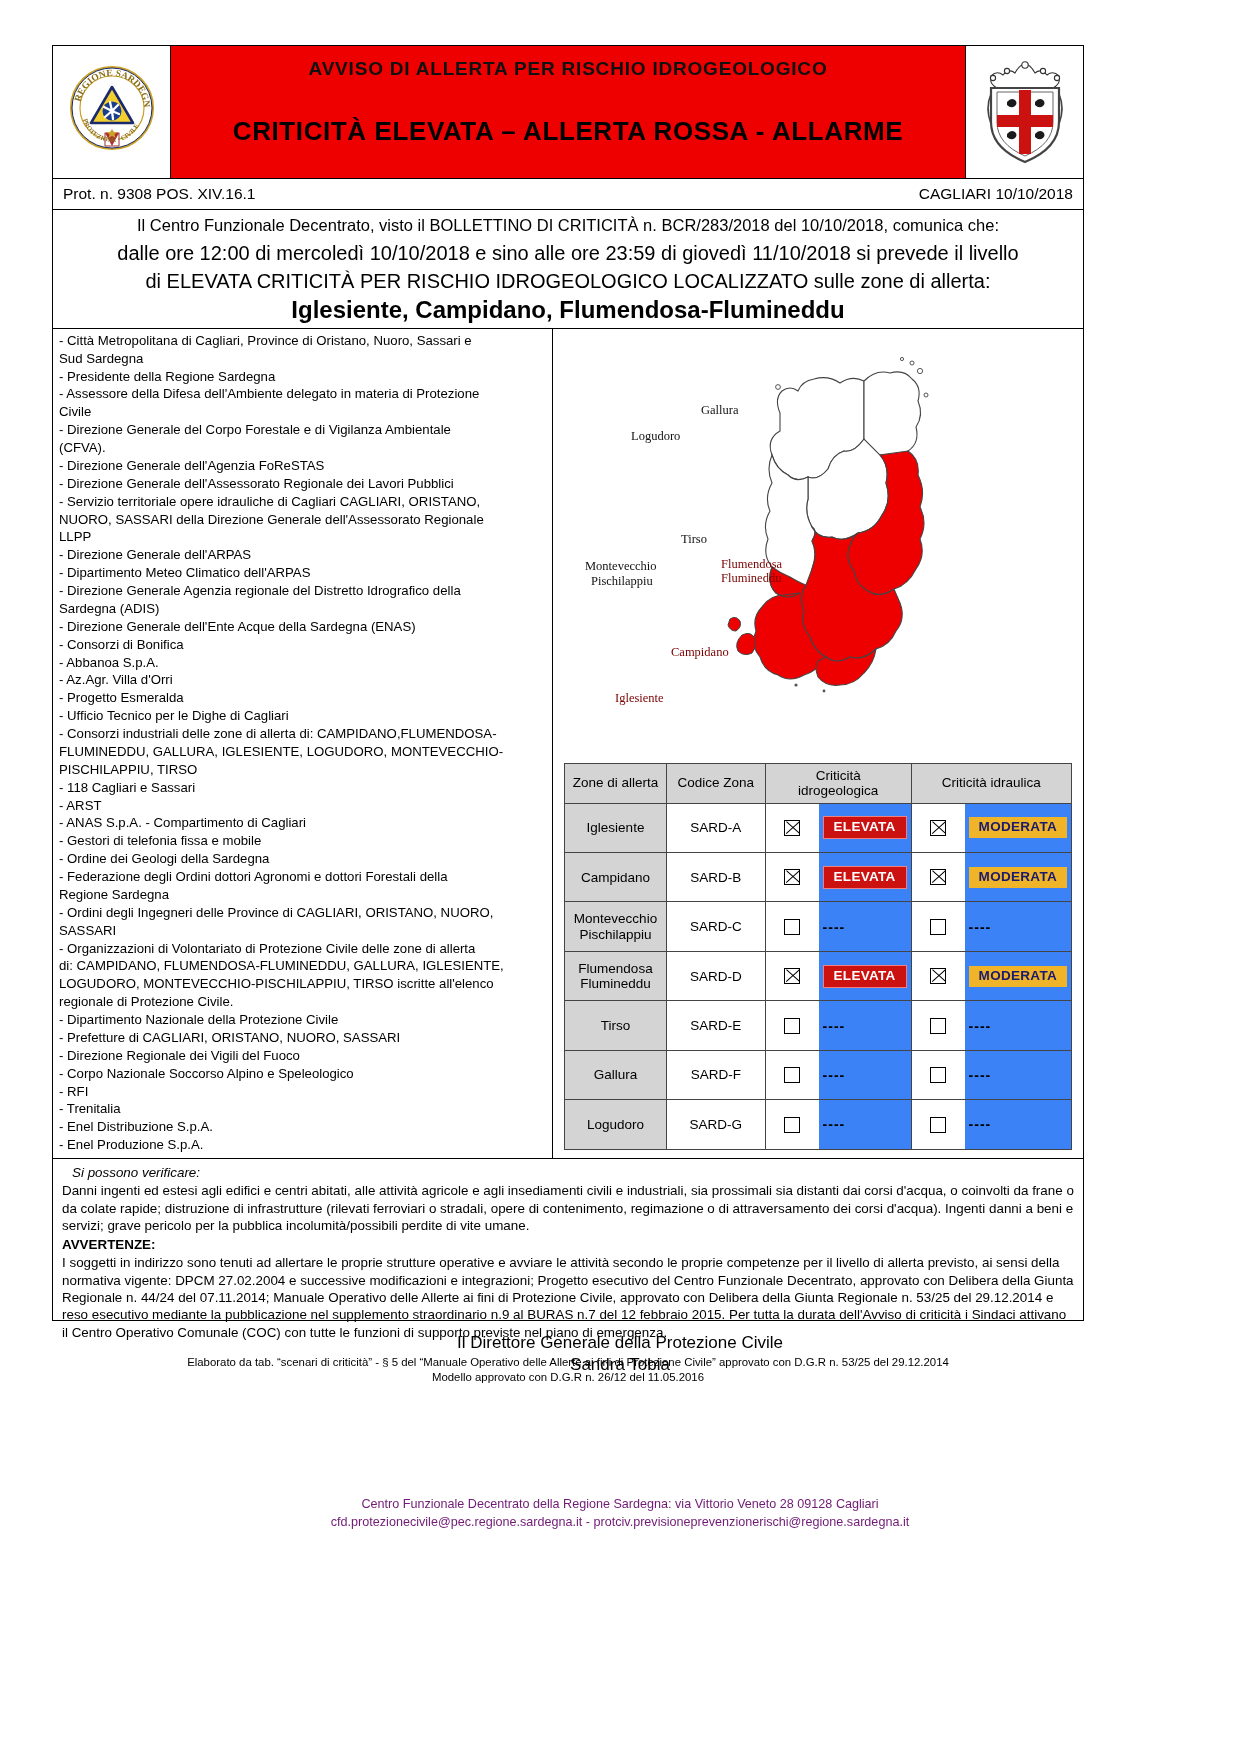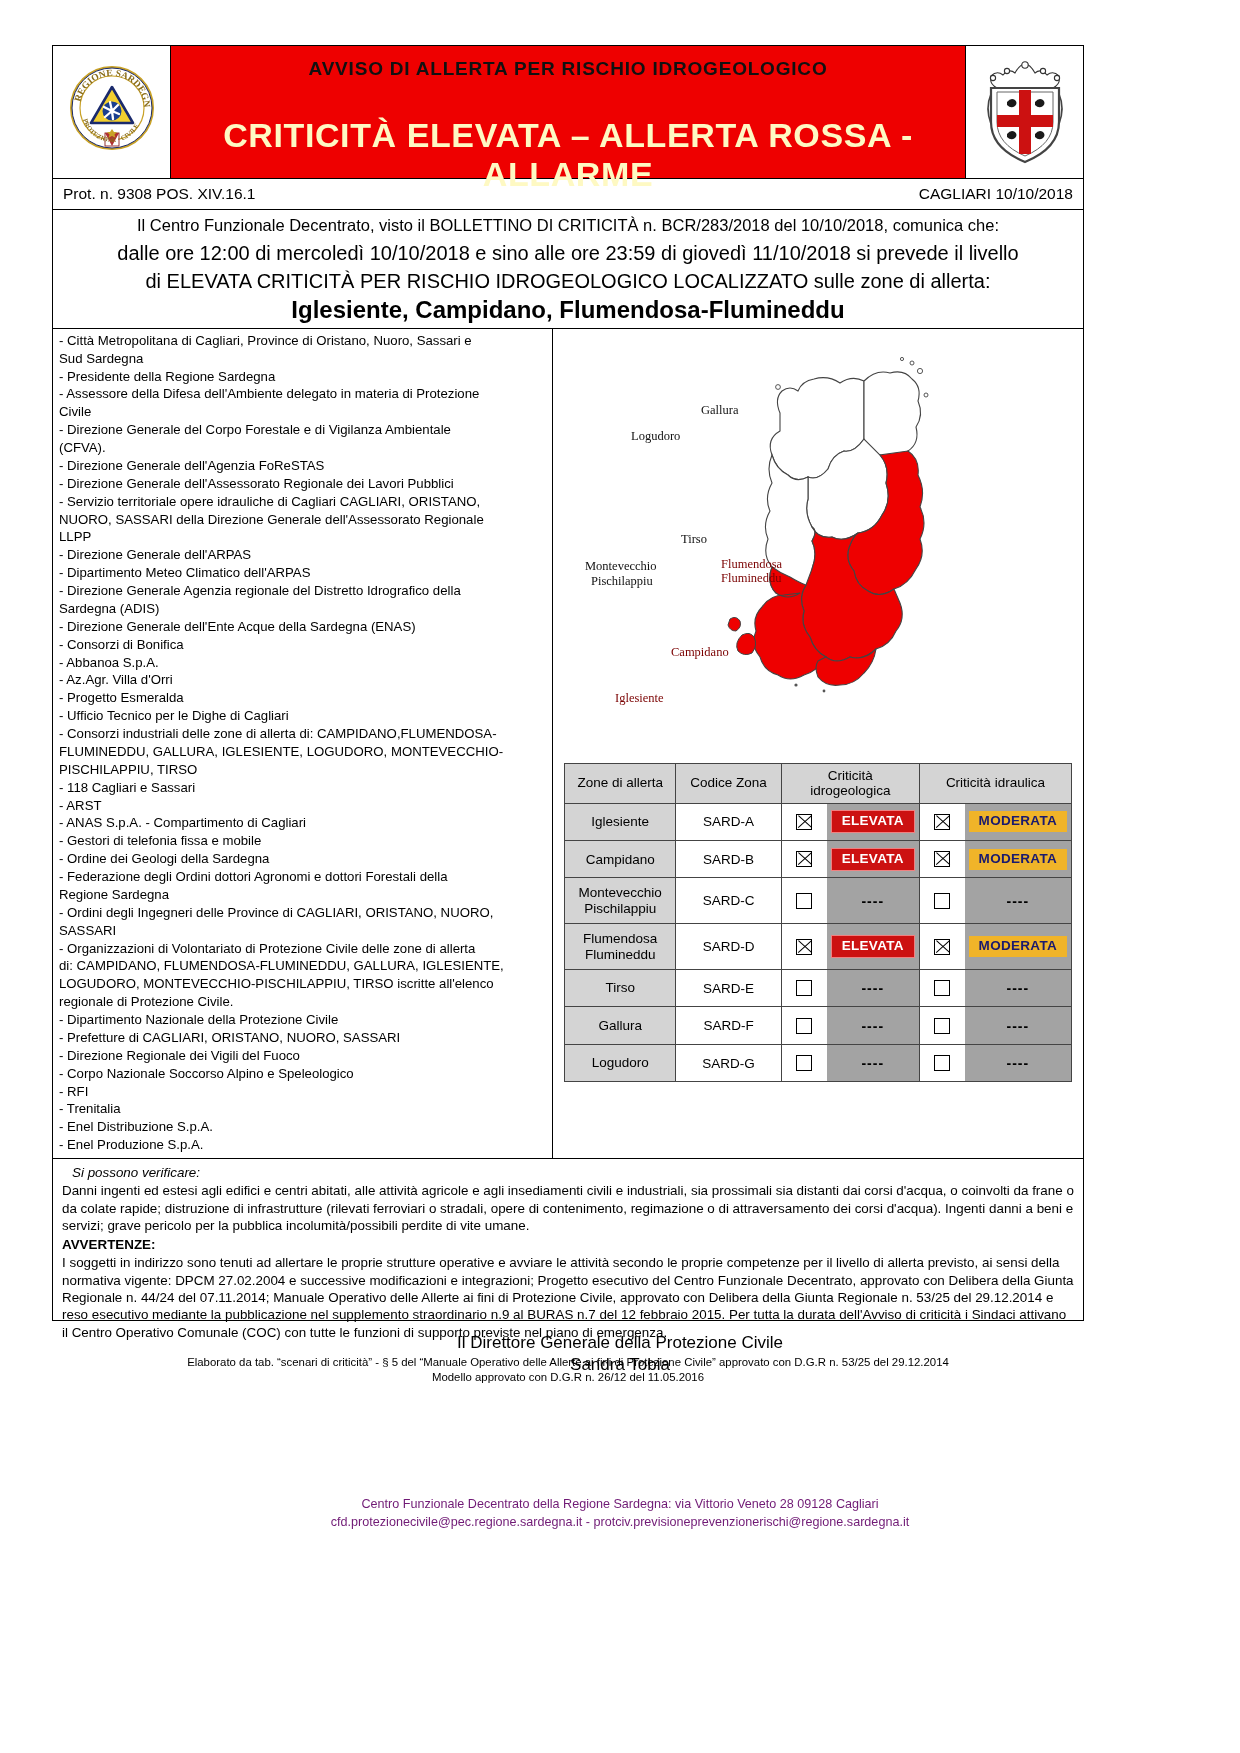--- a/index.html
+++ b/index.html
@@ -32,21 +32,21 @@
   }
   .hdr-crest{
     width:118px;flex:0 0 118px;display:flex;align-items:center;justify-content:center;
     border-left:1px solid #000;box-sizing:border-box;background:#fff;
   }
   .hdr-line1{
     font-size:19px;font-weight:bold;letter-spacing:.8px;color:#111;
     text-align:center;
   }
   .hdr-line2{
-    font-size:34px;font-weight:bold;letter-spacing:.6px;color:#fef9c3;
+    font-size:26px;font-weight:bold;letter-spacing:.6px;color:#000000;
     text-align:center;margin-top:36px;
   }
 
   
   .protrow{
     display:flex;justify-content:space-between;align-items:center;
     padding:5px 10px 5px 10px;font-size:15.5px;
     border-bottom:1px solid #000;box-sizing:border-box;height:31px;
   }
 
@@ -78,35 +78,35 @@
     position:absolute;font-family:"Liberation Serif", serif;font-size:12.5px;color:#111;
     white-space:nowrap;
   }
   .maplabel.onred{color:#7a0000;}
 
   
   .ctab{
     border-collapse:collapse;margin:4px auto 6px auto;width:508px;
     font-size:13.5px;
   }
-  .ctab th,.ctab td{border:1px solid #444;padding:10px;}
+  .ctab th,.ctab td{border:1px solid #444;padding:16px;}
   .ctab thead th{
     background:#d4d4d4;font-weight:normal;text-align:center;
     padding:4px 2px;line-height:1.14;font-size:13.5px;
   }
   .ctab td.zname{
     background:#d4d4d4;text-align:center;padding:7px 3px;line-height:1.14;
     width:112px;
   }
   .ctab td.zcode{text-align:center;background:#fff;width:100px;}
   .ctab td.cbox{
     width:28px;text-align:center;background:#fff;border-right:none;
   }
   .ctab td.cval{
-    text-align:center;background:#a3a3a3;border-left:none;padding:4px 4px;
+    background:#3b82f6;border-left:none;padding:4px 4px;
   }
   .cbx{
     display:inline-block;width:16px;height:16px;border:1.6px solid #000;
     position:relative;vertical-align:middle;box-sizing:border-box;
   }
   .cbx.on::before,.cbx.on::after{
     content:"";position:absolute;left:-1px;top:6px;width:18px;height:1.4px;background:#000;
   }
   .cbx.on::before{transform:rotate(42deg);}
   .cbx.on::after{transform:rotate(-42deg);}

